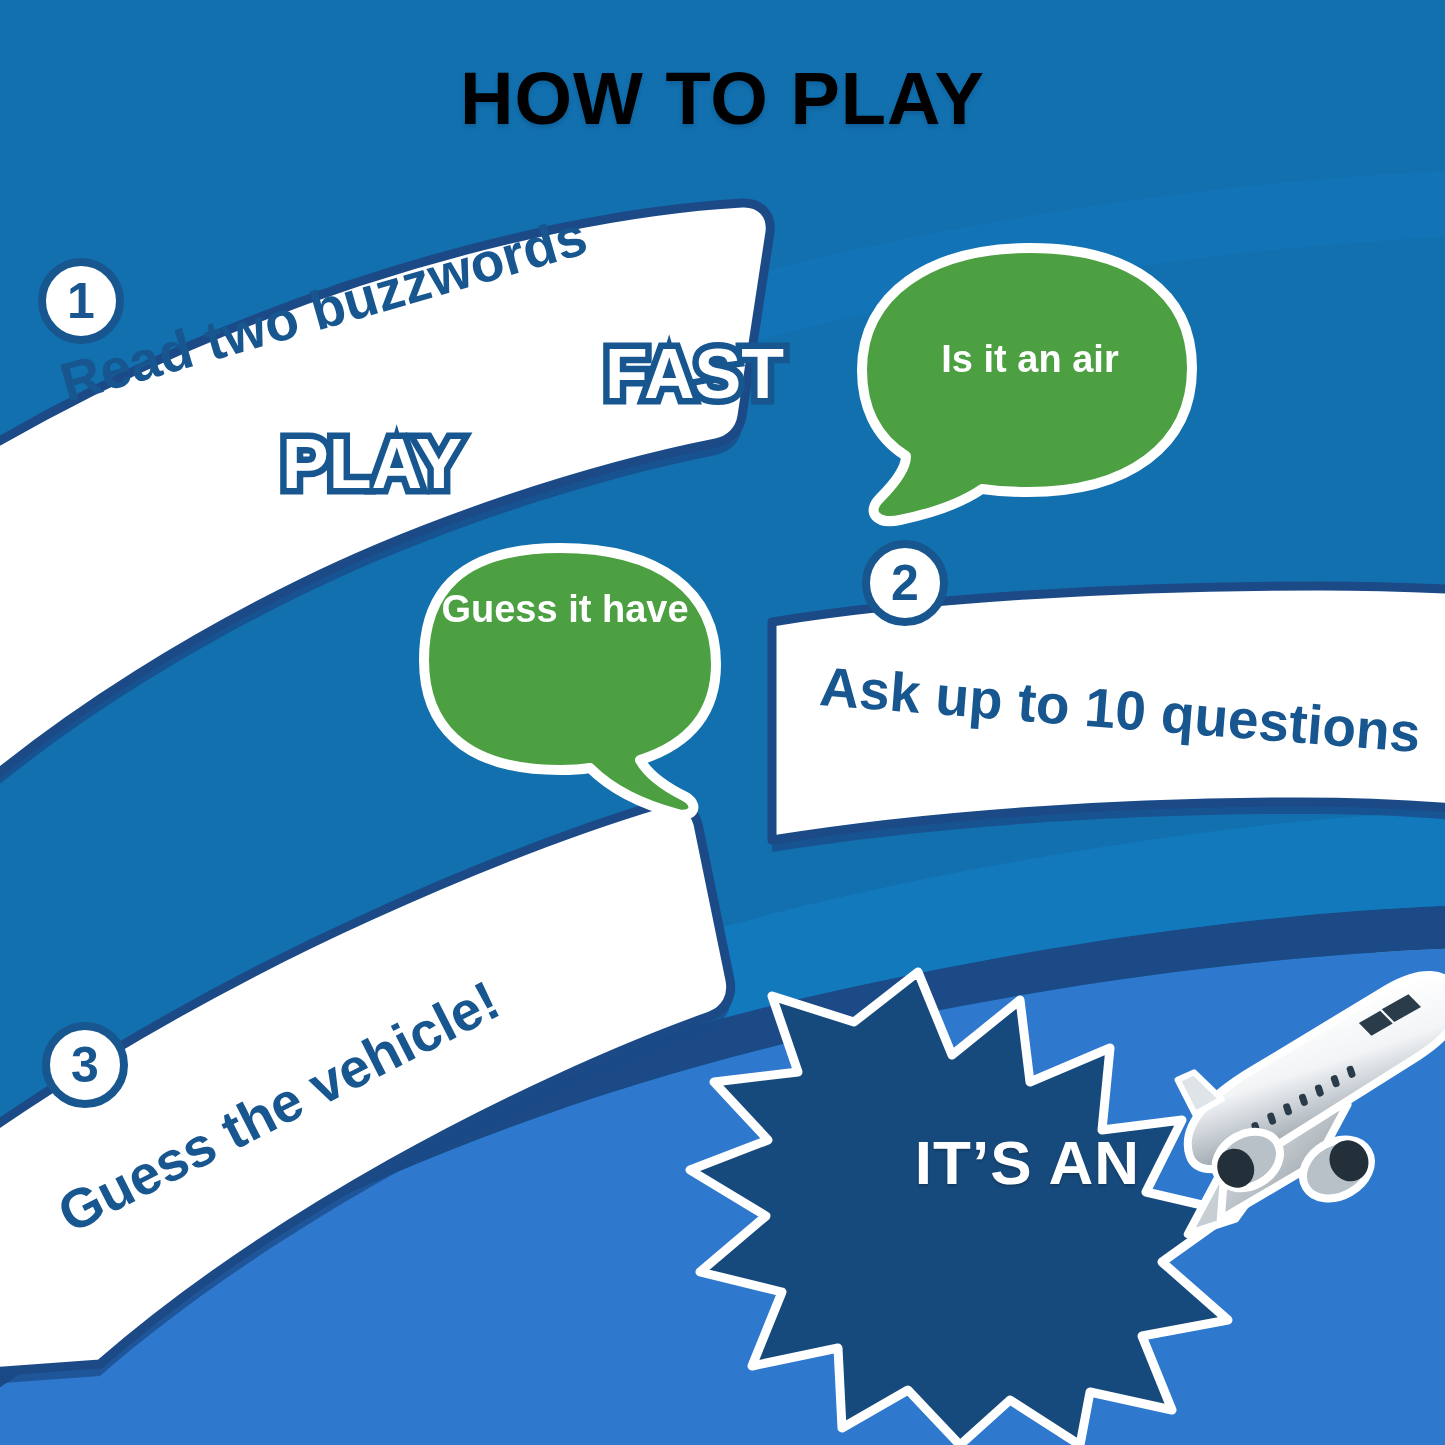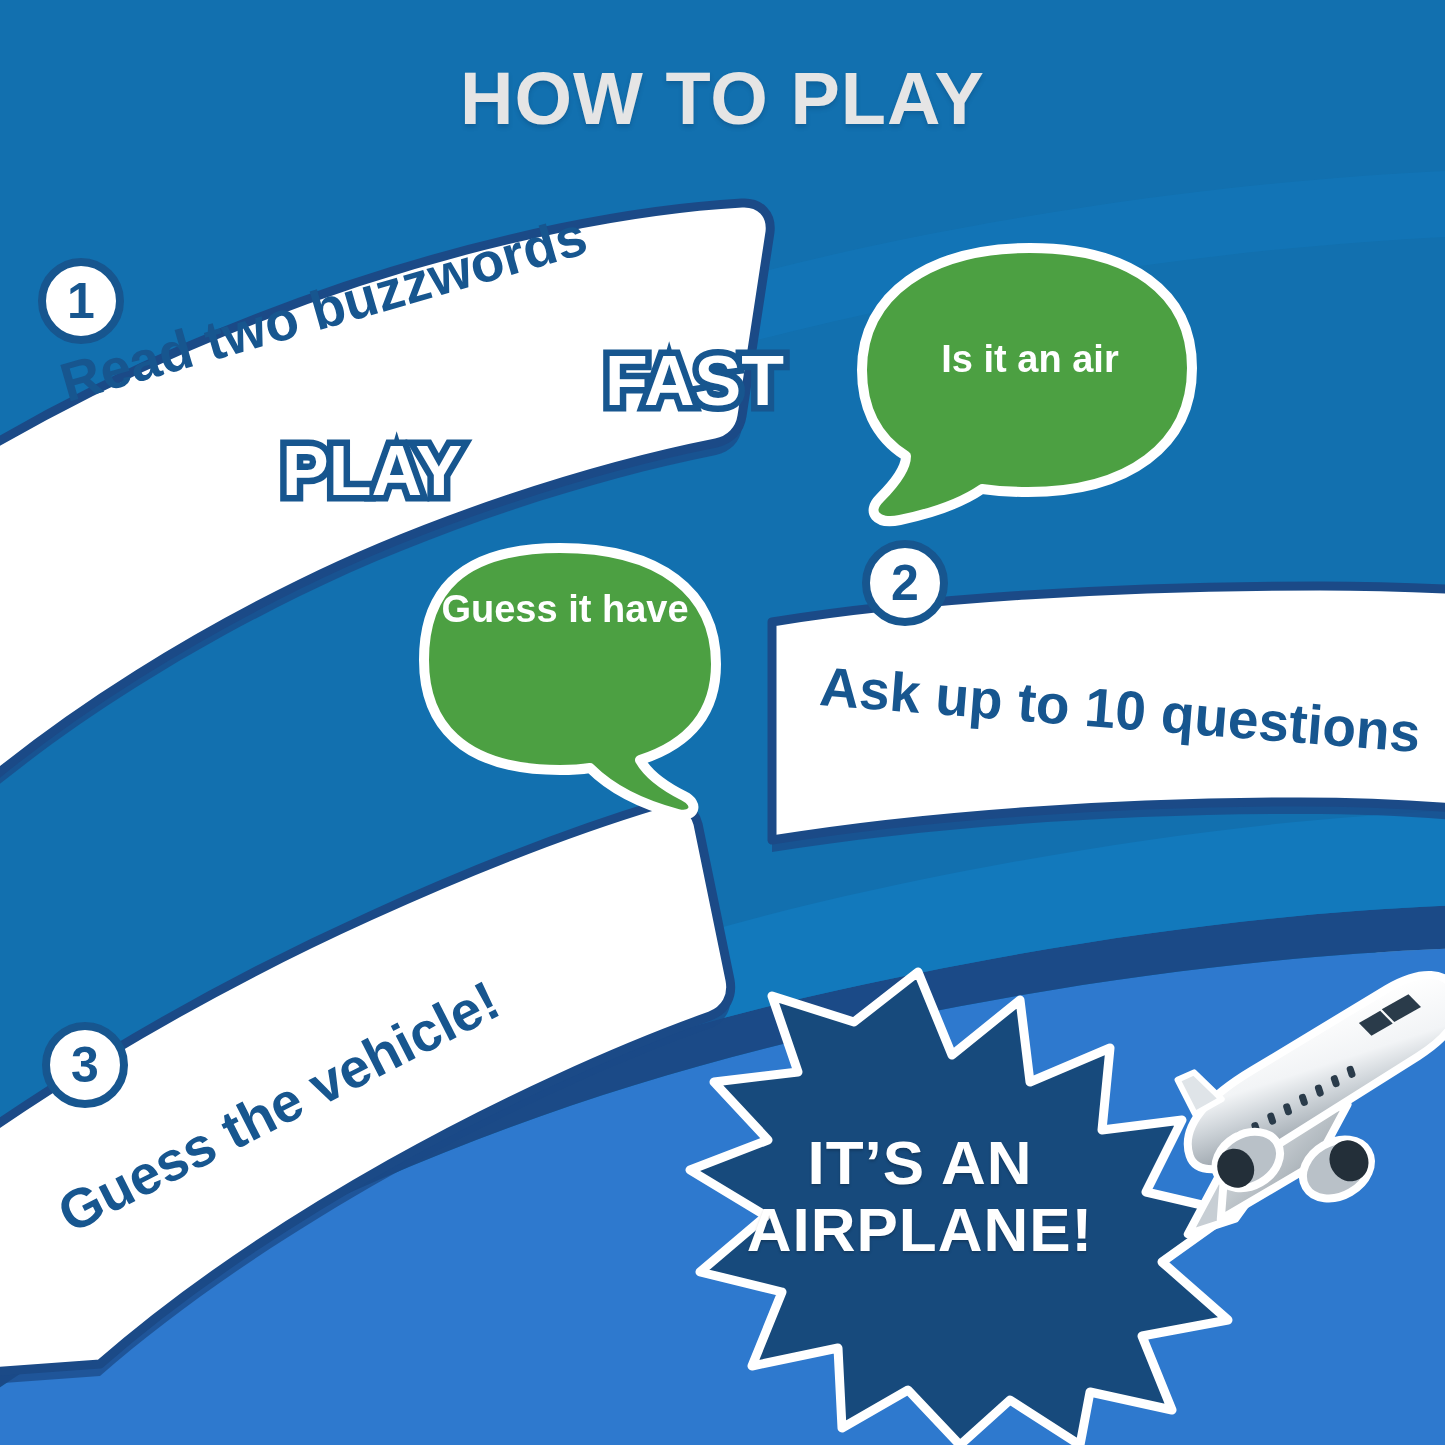--- a/index.html
+++ b/index.html
@@ -25,21 +25,21 @@
   
   .title {
     position: absolute;
     top: 56px;
     left: 0;
     width: 1445px;
     text-align: center;
     font-size: 74px;
     font-weight: 800;
     letter-spacing: 1px;
-    color: #e5e5e5;
+    color: #000000;
     text-shadow: 0 3px 4px rgba(8,50,90,0.25);
     font-family: "Liberation Sans", sans-serif;
   }
 
   
   .step-text {
     position: absolute;
     color: #17568F;
     font-weight: 800;
     font-family: "Liberation Sans", sans-serif;
@@ -90,21 +90,20 @@
 
   
   .buzz {
     position: absolute;
     color: #ffffff;
     font-weight: 800;
     font-family: "Liberation Sans", sans-serif;
     white-space: nowrap;
     -webkit-text-stroke: 13px #17568F;
     paint-order: stroke fill;
-    margin-top: 7px;
   }
   #buzz-fast {
     left: 605px;
     top: 334px;
     font-size: 70px;
   }
   #buzz-wings {
     left: 282px;
     top: 424px;
     font-size: 70px;
@@ -122,21 +121,21 @@
   }
   #bubble1-text { left: 880px; top: 336px; width: 300px; }
   #bubble2-text { left: 420px; top: 586px; width: 290px; }
 
   
   #burst-text {
     position: absolute;
     left: 700px;
     top: 1130px;
     width: 440px;
-    text-align: center;
+    text-align: right;
     color: #ffffff;
     font-weight: 800;
     font-size: 62px;
     line-height: 1.08;
     letter-spacing: 1px;
     font-family: "Liberation Sans", sans-serif;
     text-shadow: 0 2px 3px rgba(0,0,0,0.22);
   }
 </style>
 </head>
@@ -285,16 +284,15 @@
   </div>
 
   <div class="badge" id="badge2">2</div>
   <div class="step-text" id="step2-text">Ask up to 10 questions</div>
 
   <div class="badge" id="badge3">3</div>
   <div class="step-text" id="step3-text">Guess the vehicle!</div>
 
   <div id="burst-text">
     <div>IT’S AN</div>
-    <div>AIRPLANE!</div>
   </div>
 
 </div>
 
 </body></html>

